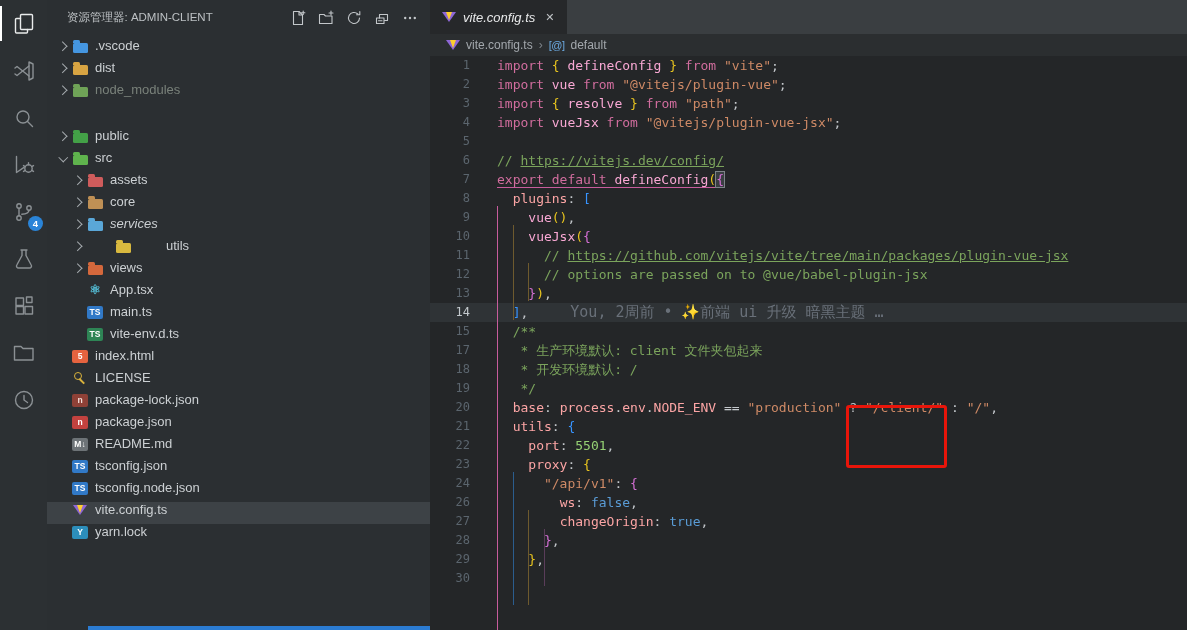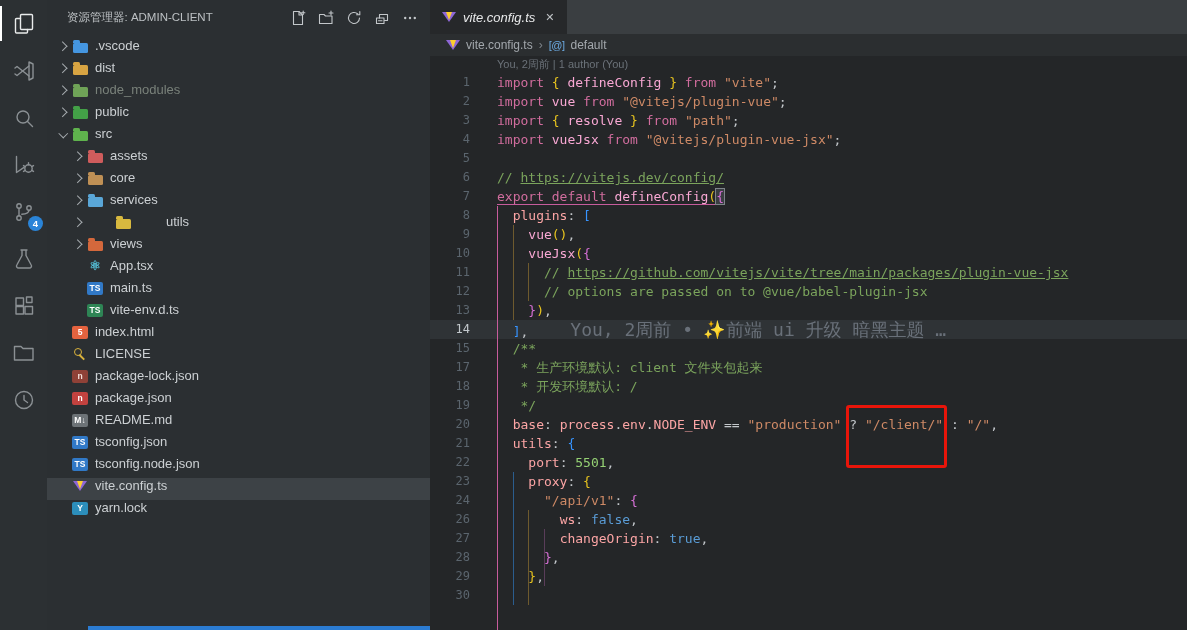--- a/index.html
+++ b/index.html
@@ -53,21 +53,21 @@
   .bc-sym{color:#6ca9e0;font-size:11px;letter-spacing:-0.5px;}
   .code{position:absolute;top:56px;left:0;right:0;bottom:0;overflow:hidden;font-family:"DejaVu Sans Mono",monospace;}
   .lens{height:17px;line-height:17px;padding-left:67px;font-family:"Liberation Sans",sans-serif;font-size:11px;color:#6b7279;}
   .cline{position:relative;height:19px;display:flex;}
   .cline.current{background:#2f3336;}
   .gut{width:40px;flex:0 0 40px;text-align:right;font-size:12px;line-height:19px;color:#5b656e;}
   .cline.current .gut{color:#c3c9cd;}
   .ctxt{padding-left:27px;white-space:pre;font-size:13px;line-height:19px;color:#c9ccd1;}
   .ctxt.ul7{text-decoration:none;}
   .ul7 .seg{border-bottom:1px solid #c75c9c;}
-  .blame{color:#697079;font-size:18px;margin-left:42px;}
+  .blame{color:#697079;font-size:15px;margin-left:42px;}
   .tok-kw{color:#d16d9e;}
   .tok-fn{color:#f9a8d4;}
   .tok-prop{color:#fca5a5;}
   .tok-str{color:#cf8a66;}
   .tok-strU{color:#cf8a66;text-decoration:underline;}
   .tok-com{color:#7ba45c;}
   .tok-comU{color:#7ba45c;text-decoration:underline;}
   .tok-num{color:#95d174;}
   .tok-bool{color:#5a9cd6;}
   .tok-pun{color:#c4c8cc;}
@@ -207,21 +207,21 @@
       </div>
       <div class="trow dim" style="padding-left: 8px;">
         <span class="chev right">
           <i></i>
         </span>
         <span class="ticon">
           <span class="f-folder" style="background:#6fa357"></span>
         </span>
         <span class="tlabel">node_modules</span>
       </div>
-      <div class="trow" style="padding-left: 8px;">
+      <div class="trow" style="padding-left: 8px; margin-top: 24px;">
         <span class="chev right">
           <i></i>
         </span>
         <span class="ticon">
           <span class="f-folder" style="background:#43a047"></span>
         </span>
         <span class="tlabel">public</span>
       </div>
       <div class="trow" style="padding-left: 8px;">
         <span class="chev down">
@@ -243,21 +243,21 @@
       </div>
       <div class="trow" style="padding-left: 23px;">
         <span class="chev right">
           <i></i>
         </span>
         <span class="ticon">
           <span class="f-folder" style="background:#bf9055"></span>
         </span>
         <span class="tlabel">core</span>
       </div>
-      <div class="trow" style="padding-left: 23px;">
+      <div class="trow" style="padding-left: 23px; font-style: italic;">
         <span class="chev right">
           <i></i>
         </span>
         <span class="ticon">
           <span class="f-folder" style="background:#5aa7d8"></span>
         </span>
         <span class="tlabel">services</span>
       </div>
       <div class="trow" style="padding-left: 23px; gap: 28px;">
         <span class="chev right">
@@ -383,21 +383,20 @@
     <span class="vite-ic">
         <i class="vo"></i>
         <i class="vi"></i>
       </span>
     <span>vite.config.ts</span>
     <span class="bc-sep">›</span>
     <span class="bc-sym">[@]</span>
     <span>default</span>
   </div>
   <div class="code" id="code">
-      <div class="lens">You, 2周前 | 1 author (You)</div>
       <div class="cline">
         <span class="gut">1</span>
         <span class="ctxt"><span class="tok-kw">import </span><span class="tok-b1">{ </span><span class="tok-fn">defineConfig</span><span class="tok-b1"> }</span><span class="tok-kw"> from </span><span class="tok-str">"vite"</span><span class="tok-pun">;</span></span>
       </div>
       <div class="cline">
         <span class="gut">2</span>
         <span class="ctxt"><span class="tok-kw">import </span><span class="tok-fn">vue</span><span class="tok-kw"> from </span><span class="tok-str">"@vitejs/plugin-vue"</span><span class="tok-pun">;</span></span>
       </div>
       <div class="cline">
         <span class="gut">3</span>

